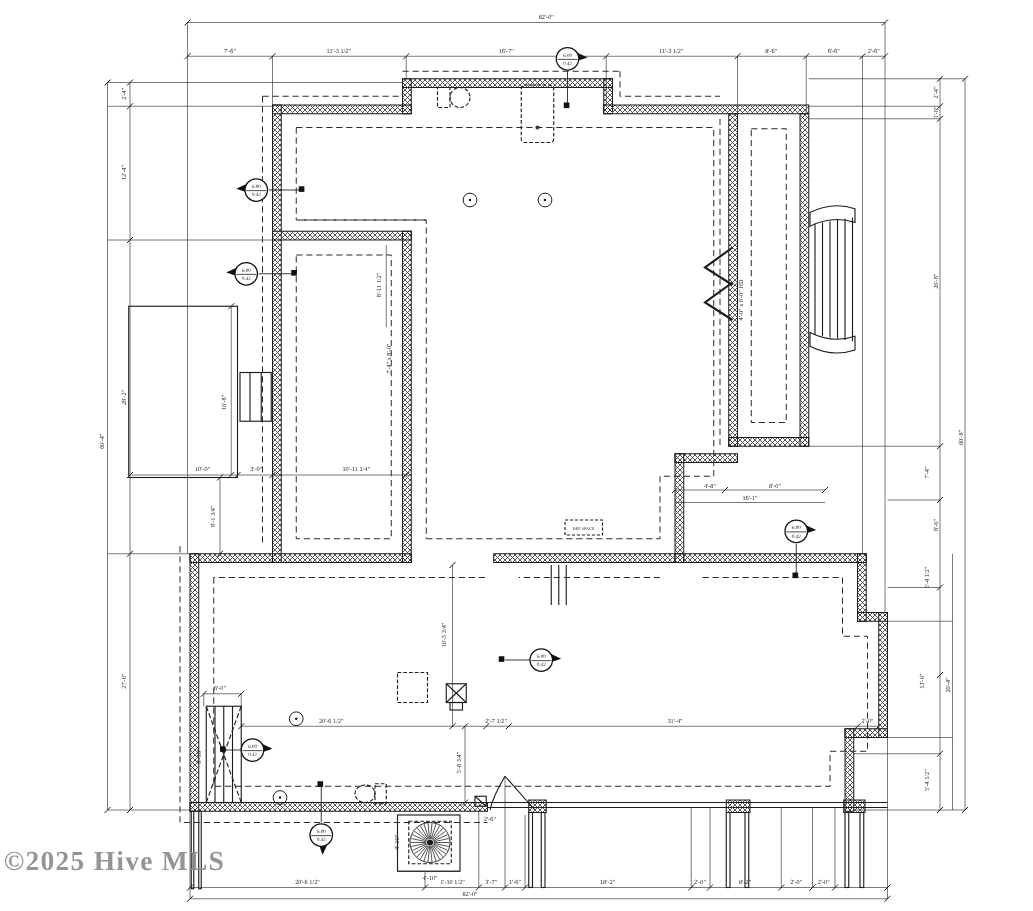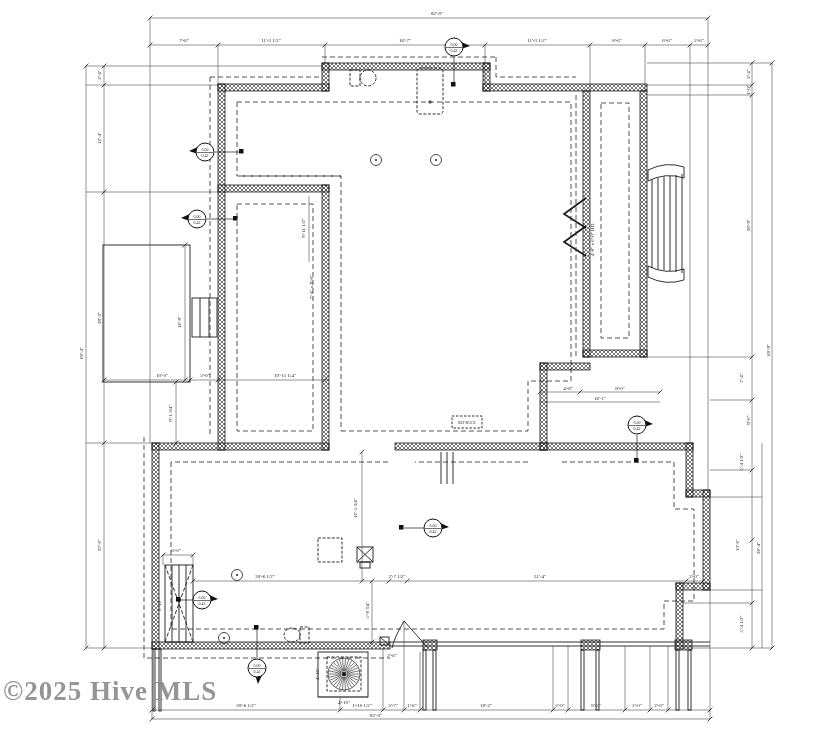--- a/index.html
+++ b/index.html
@@ -1,19 +1,19 @@
 <!DOCTYPE html>
 <html><head>
 <meta charset="utf-8">
 <style>
   html,body{margin:0;padding:0;background:#ffffff;}
   .canvas{position:relative;width:826px;height:729px;background:#ffffff;overflow:hidden;
           font-family:"Liberation Serif", serif;}
   svg{position:absolute;left:0;top:0;}
-  .watermark{position:absolute;left:3px;top:676px;font-size:27px;font-weight:600;
+  .watermark{position:absolute;left:3px;top:676px;font-size:22px;font-weight:600;
              letter-spacing:1px;color:#8a8a8a;font-family:"Liberation Serif", serif;
              opacity:.9;user-select:none;}
   text{font-family:"Liberation Serif", serif;fill:#1c1c1c;}
 </style>
 </head>
 <body>
 
 <div class="canvas">
   <svg id="plan" width="826" height="729" viewBox="0 0 826 729">
     <defs>

